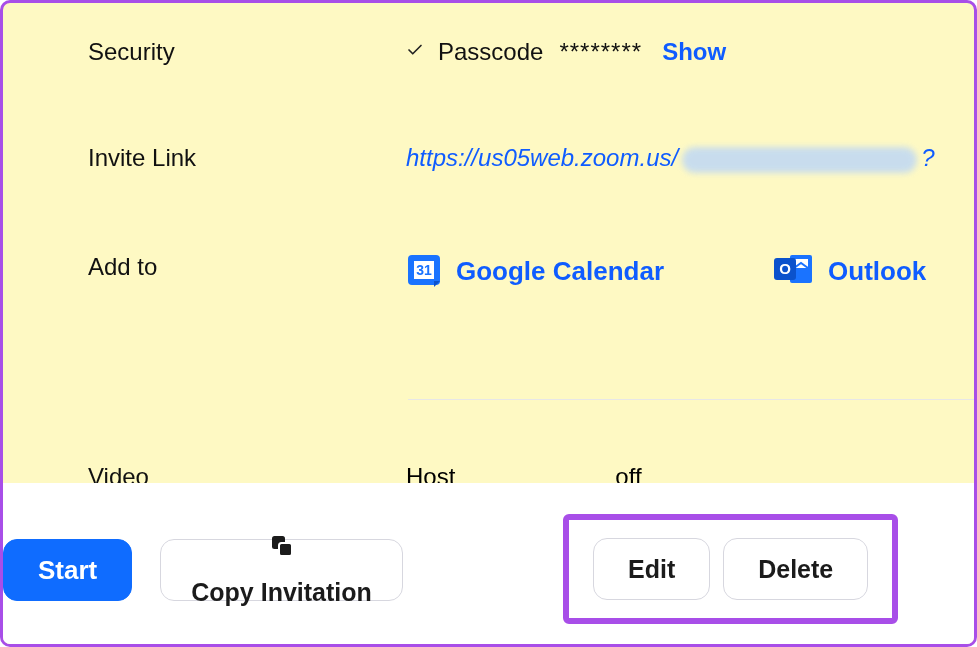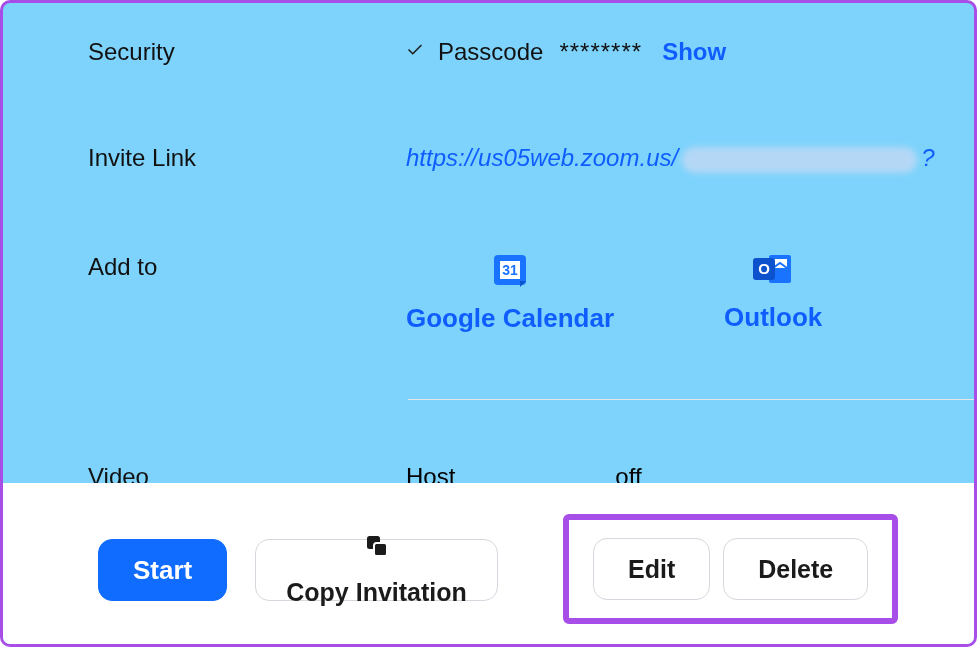--- a/index.html
+++ b/index.html
@@ -7,21 +7,21 @@
       font-family: -apple-system, BlinkMacSystemFont, "Segoe UI", Helvetica, Arial, sans-serif;
       background: #ffffff;
     }
     .frame {
       width: 977px;
       height: 647px;
       border: 3px solid #a84ee8;
       border-radius: 10px;
       position: relative;
       overflow: hidden;
-      background: #7dd3fc;
+      background: #fef9c3;
     }
     .content {
       padding: 35px 0 0 85px;
       font-size: 24px;
       color: #1b1b1b;
     }
     .row {
       display: flex;
       align-items: flex-start;
       margin-bottom: 78px;
@@ -75,21 +75,20 @@
     }
     .cal-item {
       display: inline-flex;
       align-items: center;
       gap: 14px;
       color: #0f5cff;
       font-weight: 600;
       font-size: 26px;
       cursor: pointer;
       line-height: 1;
-      flex-direction: column;
     }
     .cal-gap { display:inline-block; width: 90px; }
     .divider {
       position: absolute;
       left: 405px;
       right: 0;
       top: 396px;
       height: 1px;
       background: #e7e7e7;
     }
@@ -113,21 +112,20 @@
     }
     .footer {
       position: absolute;
       left: 0;
       right: 0;
       bottom: 0;
       height: 148px;
       background: #fff;
       display: flex;
       align-items: center;
-      padding-left: 95px;
       gap: 28px;
     }
     .btn {
       height: 62px;
       border-radius: 14px;
       border: 1.5px solid #d7d7df;
       background: #fff;
       font-size: 25px;
       font-weight: 600;
       padding: 0 28px;

